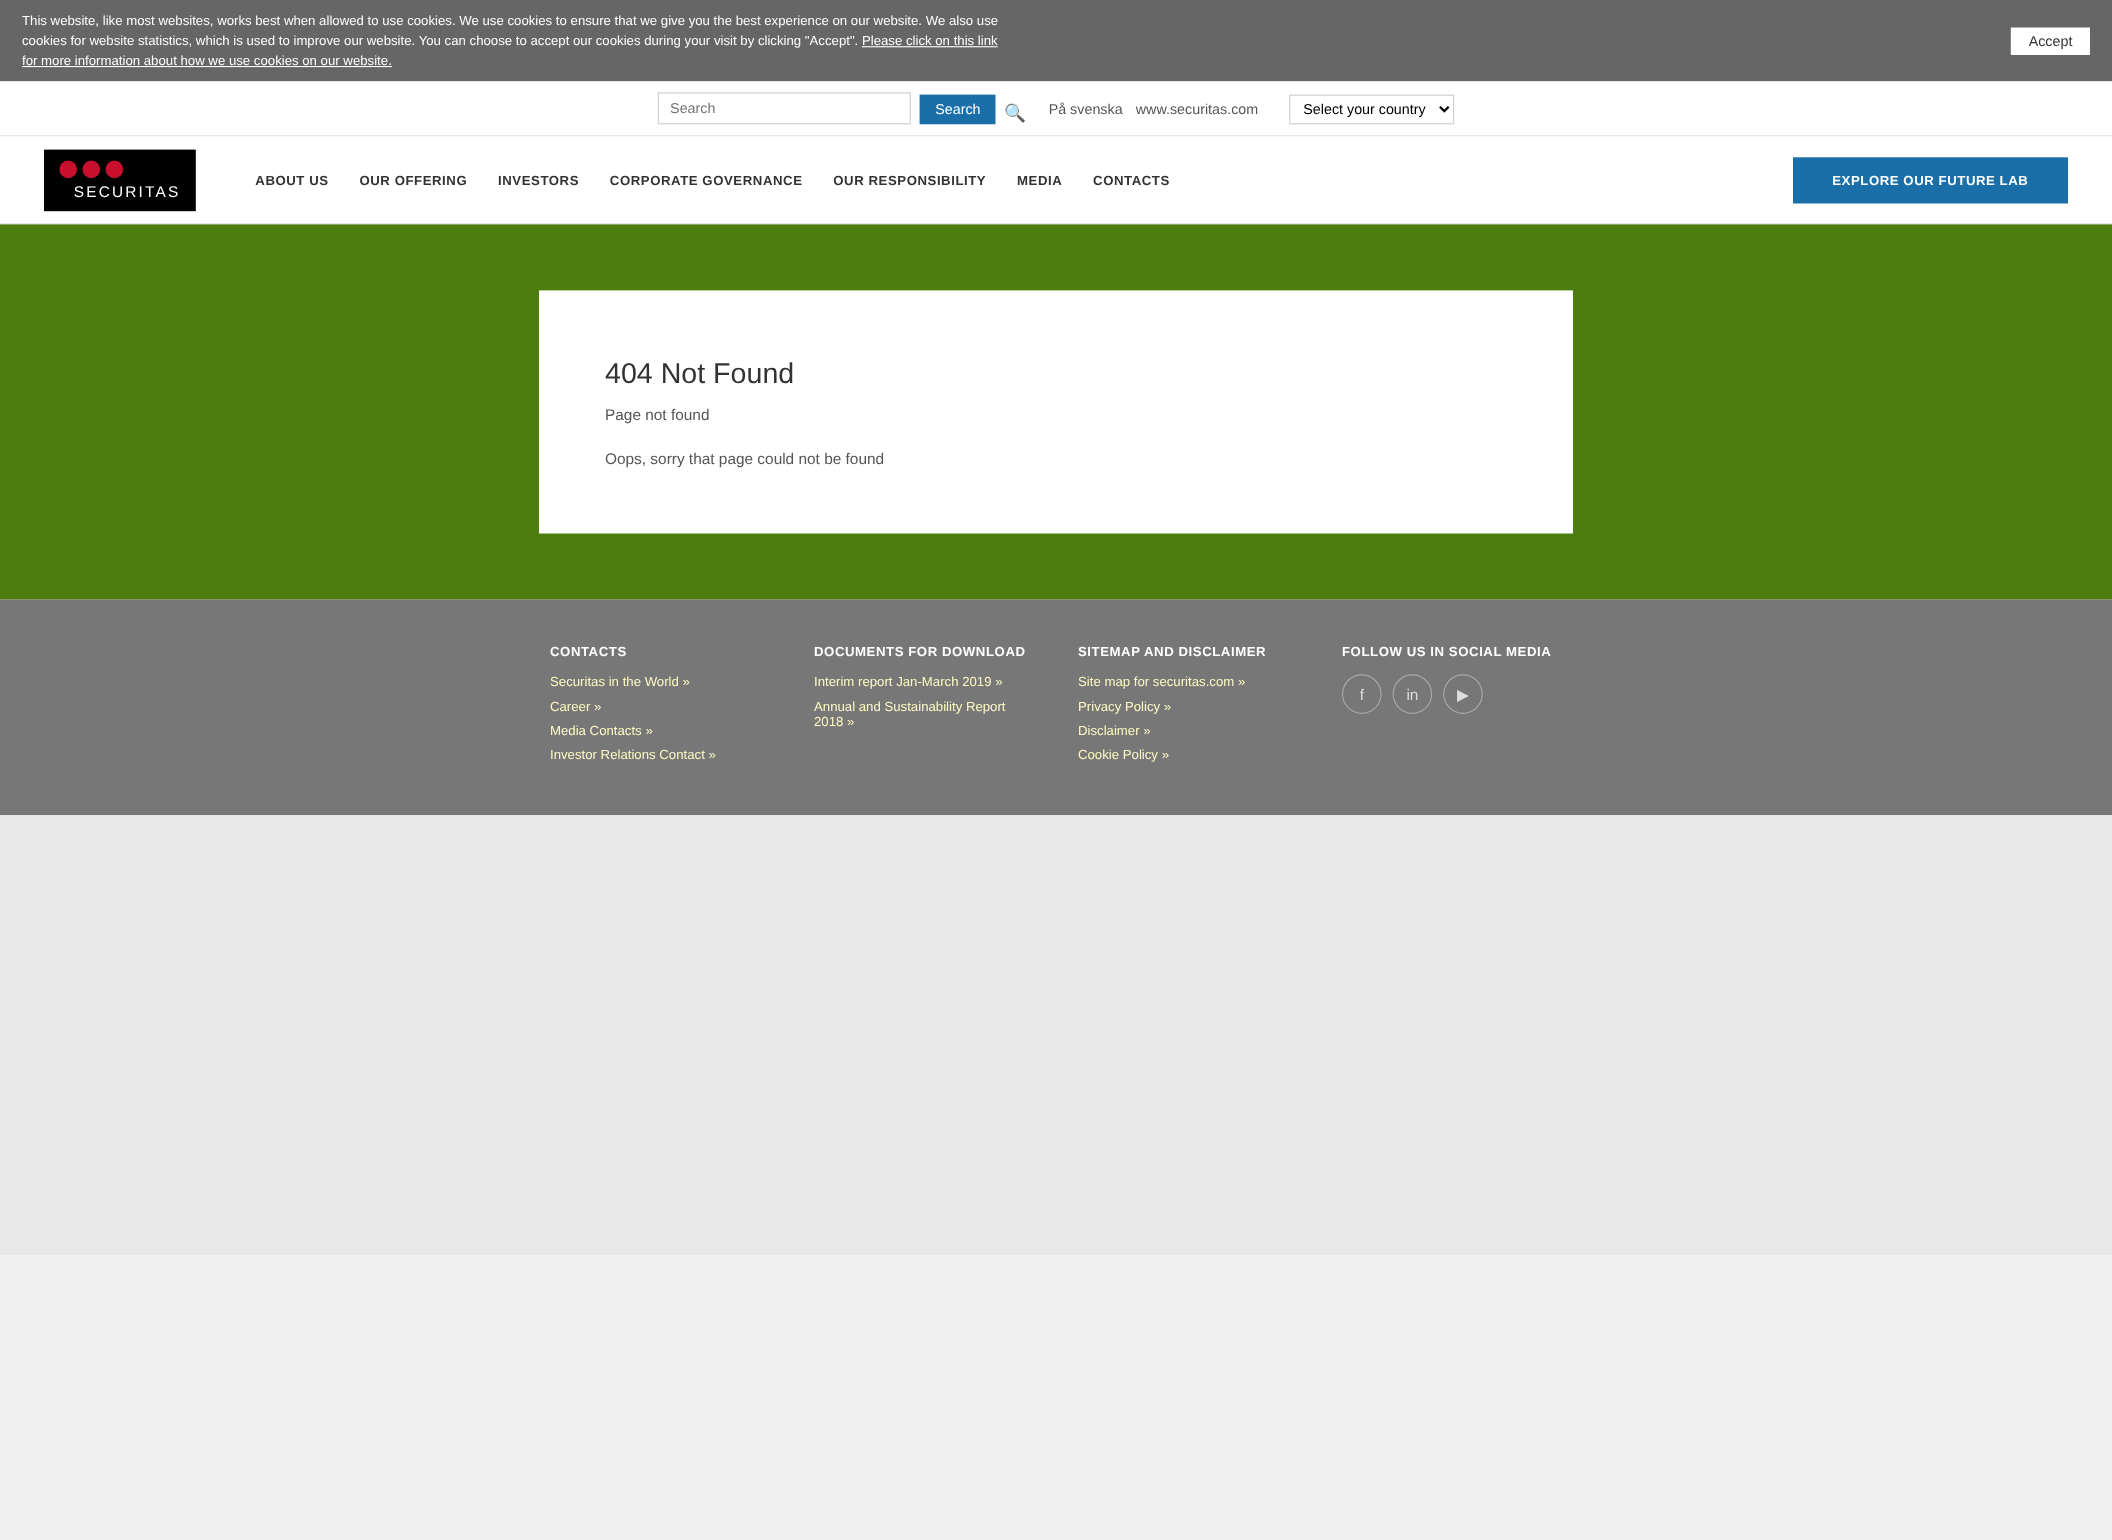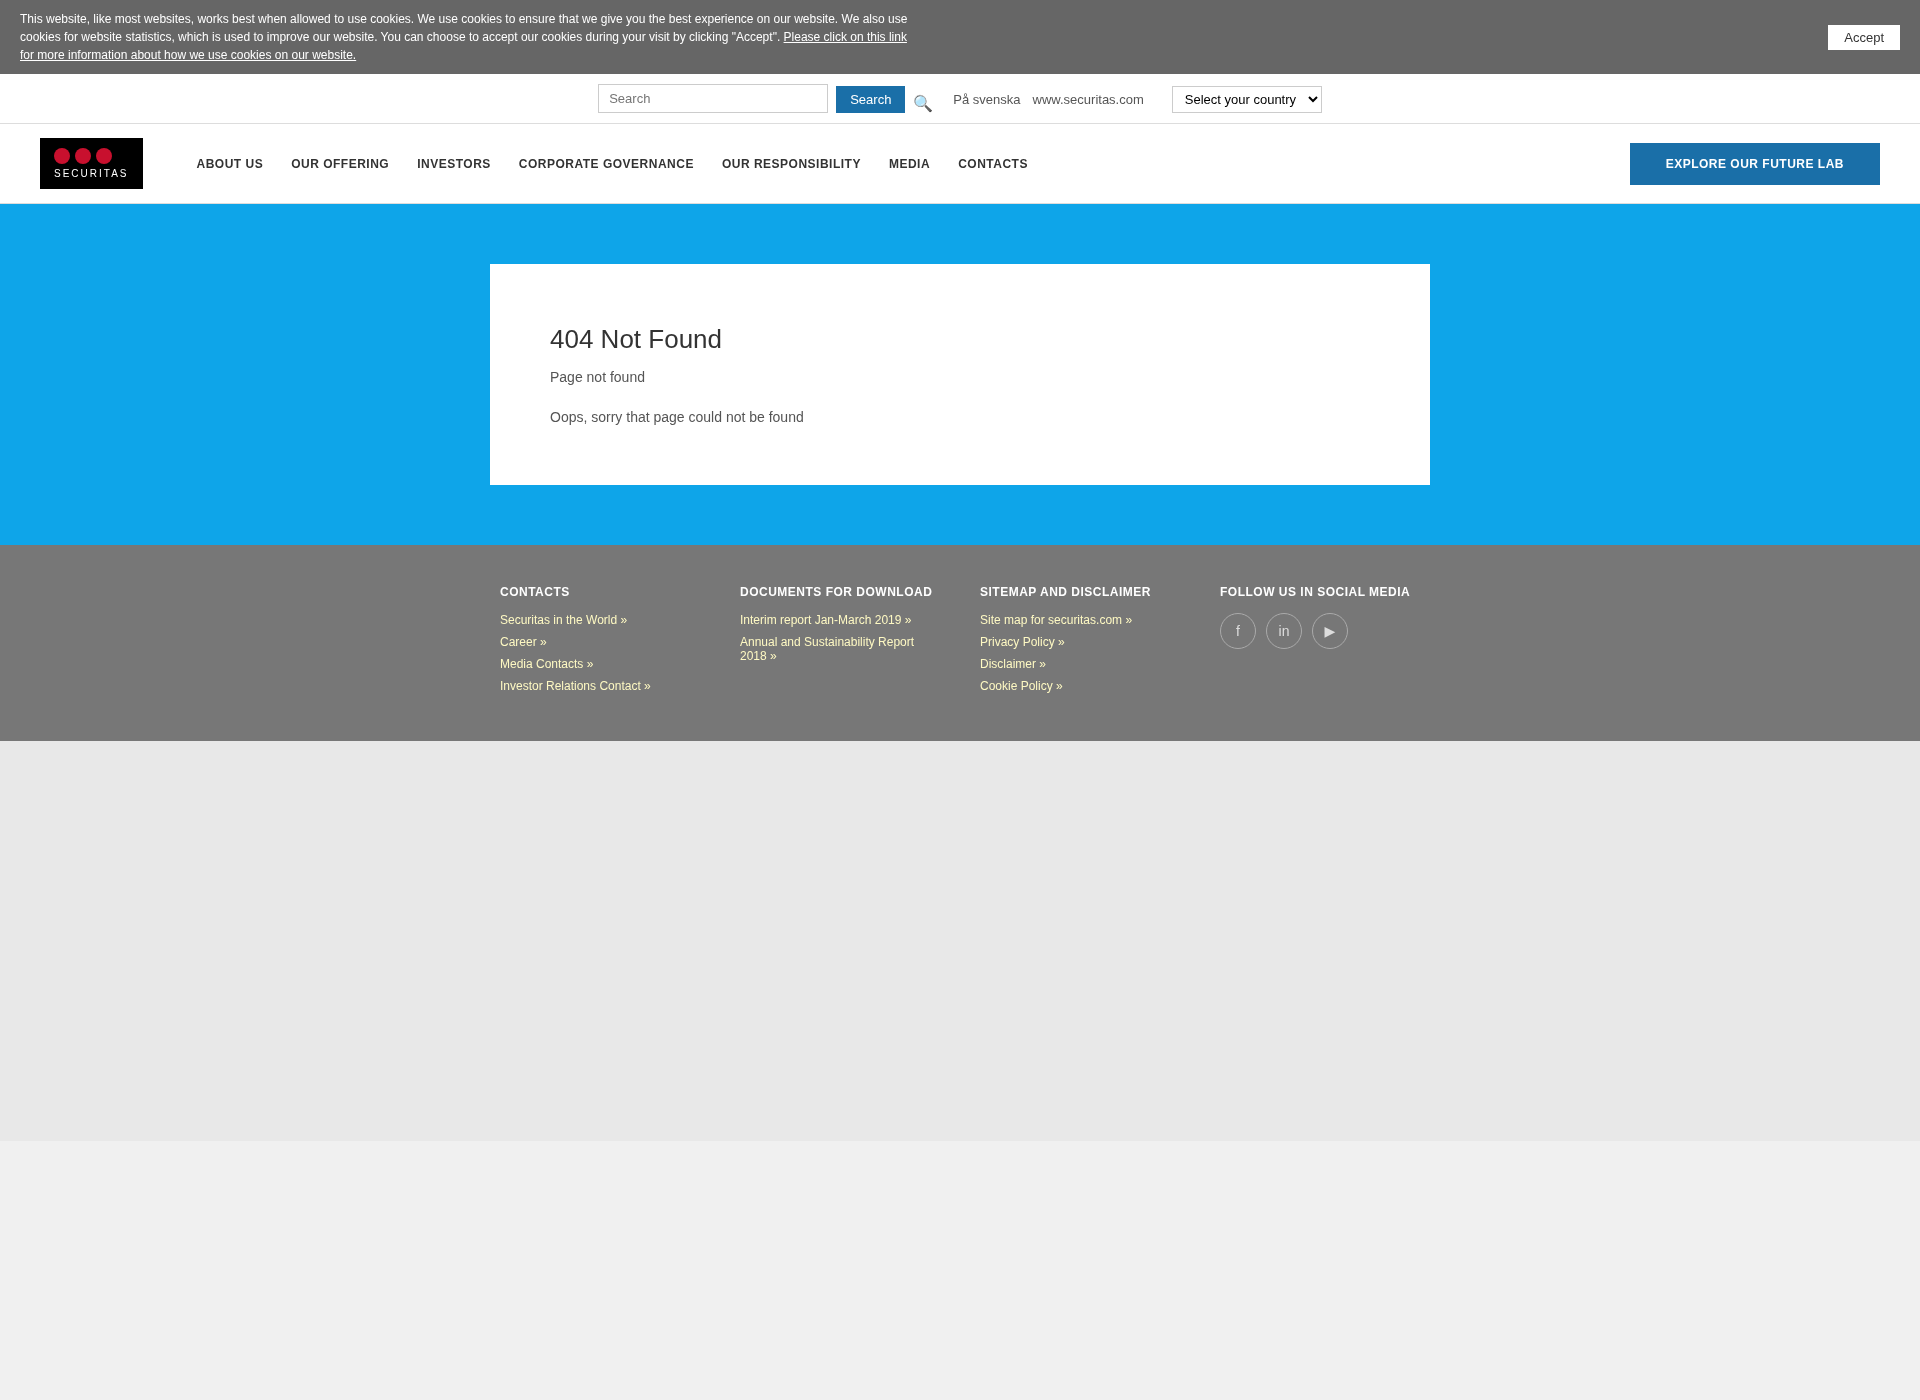--- a/index.html
+++ b/index.html
@@ -106,24 +106,25 @@
       gap: 5px;
     }
     .logo-dot {
       width: 16px;
       height: 16px;
       border-radius: 50%;
       background: #c8102e;
     }
     .logo-text {
       color: #fff;
-      font-size: 10px;
+      font-size: 14px;
       letter-spacing: 2px;
       text-align: right;
       margin-top: 2px;
+      margin-left: 13px;
     }
     nav {
       display: flex;
       align-items: center;
       gap: 0;
       flex: 1;
     }
     .nav-link {
       text-decoration: none;
       color: #333;
@@ -143,21 +144,21 @@
       font-size: 12px;
       font-weight: bold;
       letter-spacing: 0.5px;
       text-transform: uppercase;
       white-space: nowrap;
       display: inline-block;
     }
 
     
     .main-content {
-      background: #0ea5e9;
+      background: #4d7c0f;
       min-height: 300px;
       display: flex;
       justify-content: center;
       padding: 60px 40px;
     }
     .content-box {
       background: #fff;
       width: 100%;
       max-width: 940px;
       padding: 60px 60px;

